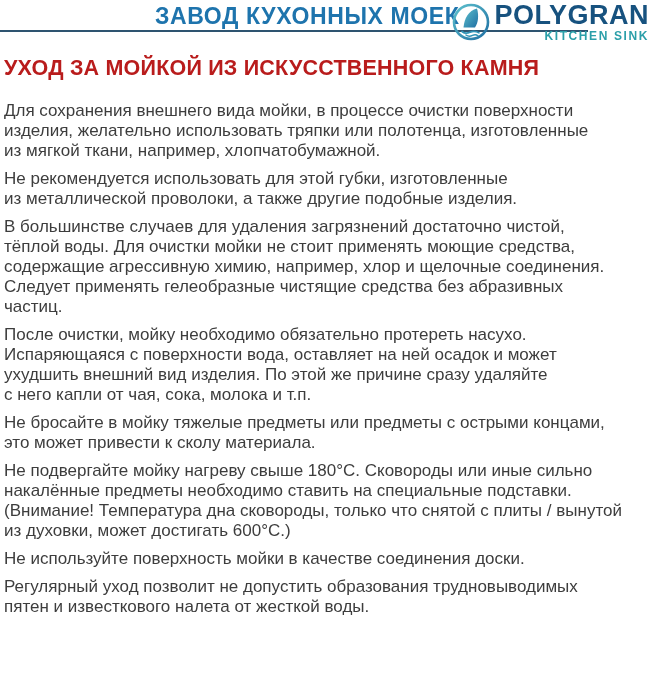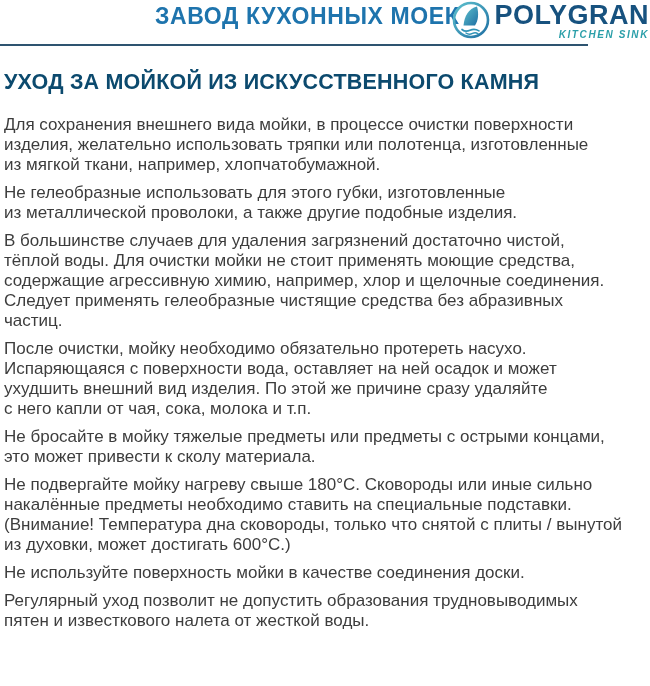--- a/index.html
+++ b/index.html
@@ -7,21 +7,21 @@
     position: relative;
     width: 650px;
     height: 686px;
     background: #ffffff;
     overflow: hidden;
     font-family: "Liberation Sans", sans-serif;
   }
   
   .header {
     position: relative;
-    height: 44px;
+    height: 30px;
   }
   .factory-title {
     position: absolute;
     left: 155px;
     top: 3px;
     font-size: 23px;
     font-weight: bold;
     letter-spacing: 0.6px;
     color: #1e74ad;
     white-space: nowrap;
@@ -37,41 +37,40 @@
   .logo-text { display: flex; flex-direction: column; align-items: flex-end; }
   .brand {
     font-size: 27px;
     font-weight: bold;
     letter-spacing: 0.5px;
     line-height: 29px;
     color: #17527f;
     white-space: nowrap;
   }
   .tagline {
-    font-size: 10px;
+    font-size: 12px;
     font-weight: bold;
     letter-spacing: 1.6px;
     color: #2b9fa9;
     margin-top: -1px;
     white-space: nowrap;
-    font-style: italic;
   }
   .rule {
     width: 588px;
     height: 2px;
     background: #2e5470;
   }
   
   .content { padding: 0 6px 0 4px; }
   .page-title {
     margin: 24px 0 20px 0;
     font-size: 21.5px;
     font-weight: bold;
     letter-spacing: 0.2px;
-    color: #0c4a6e;
+    color: #b91c1c;
     white-space: nowrap;
   }
   .para {
     margin: 0 0 8px 0;
     font-size: 17px;
     line-height: 20px;
     color: #3d3d3d;
     white-space: pre-line;
   }
 </style>
@@ -106,21 +105,21 @@
   </div>
 
   <div class="rule"></div>
 
   <div class="content">
     <h1 class="page-title">УХОД ЗА МОЙКОЙ ИЗ ИСКУССТВЕННОГО КАМНЯ</h1>
 
     <p class="para">Для сохранения внешнего вида мойки, в процессе очистки поверхности
 изделия, желательно использовать тряпки или полотенца, изготовленные
 из мягкой ткани, например, хлопчатобумажной.</p>
-    <p class="para">Не гелеобразные использовать для этого губки, изготовленные
+    <p class="para">Не рекомендуется использовать для этой губки, изготовленные
 из металлической проволоки, а также другие подобные изделия.</p>
     <p class="para">В большинстве случаев для удаления загрязнений достаточно чистой,
 тёплой воды. Для очистки мойки не стоит применять моющие средства,
 содержащие агрессивную химию, например, хлор и щелочные соединения.
 Следует применять гелеобразные чистящие средства без абразивных
 частиц.</p>
     <p class="para">После очистки, мойку необходимо обязательно протереть насухо.
 Испаряющаяся с поверхности вода, оставляет на ней осадок и может
 ухудшить внешний вид изделия. По этой же причине сразу удаляйте
 с него капли от чая, сока, молока и т.п.</p>

